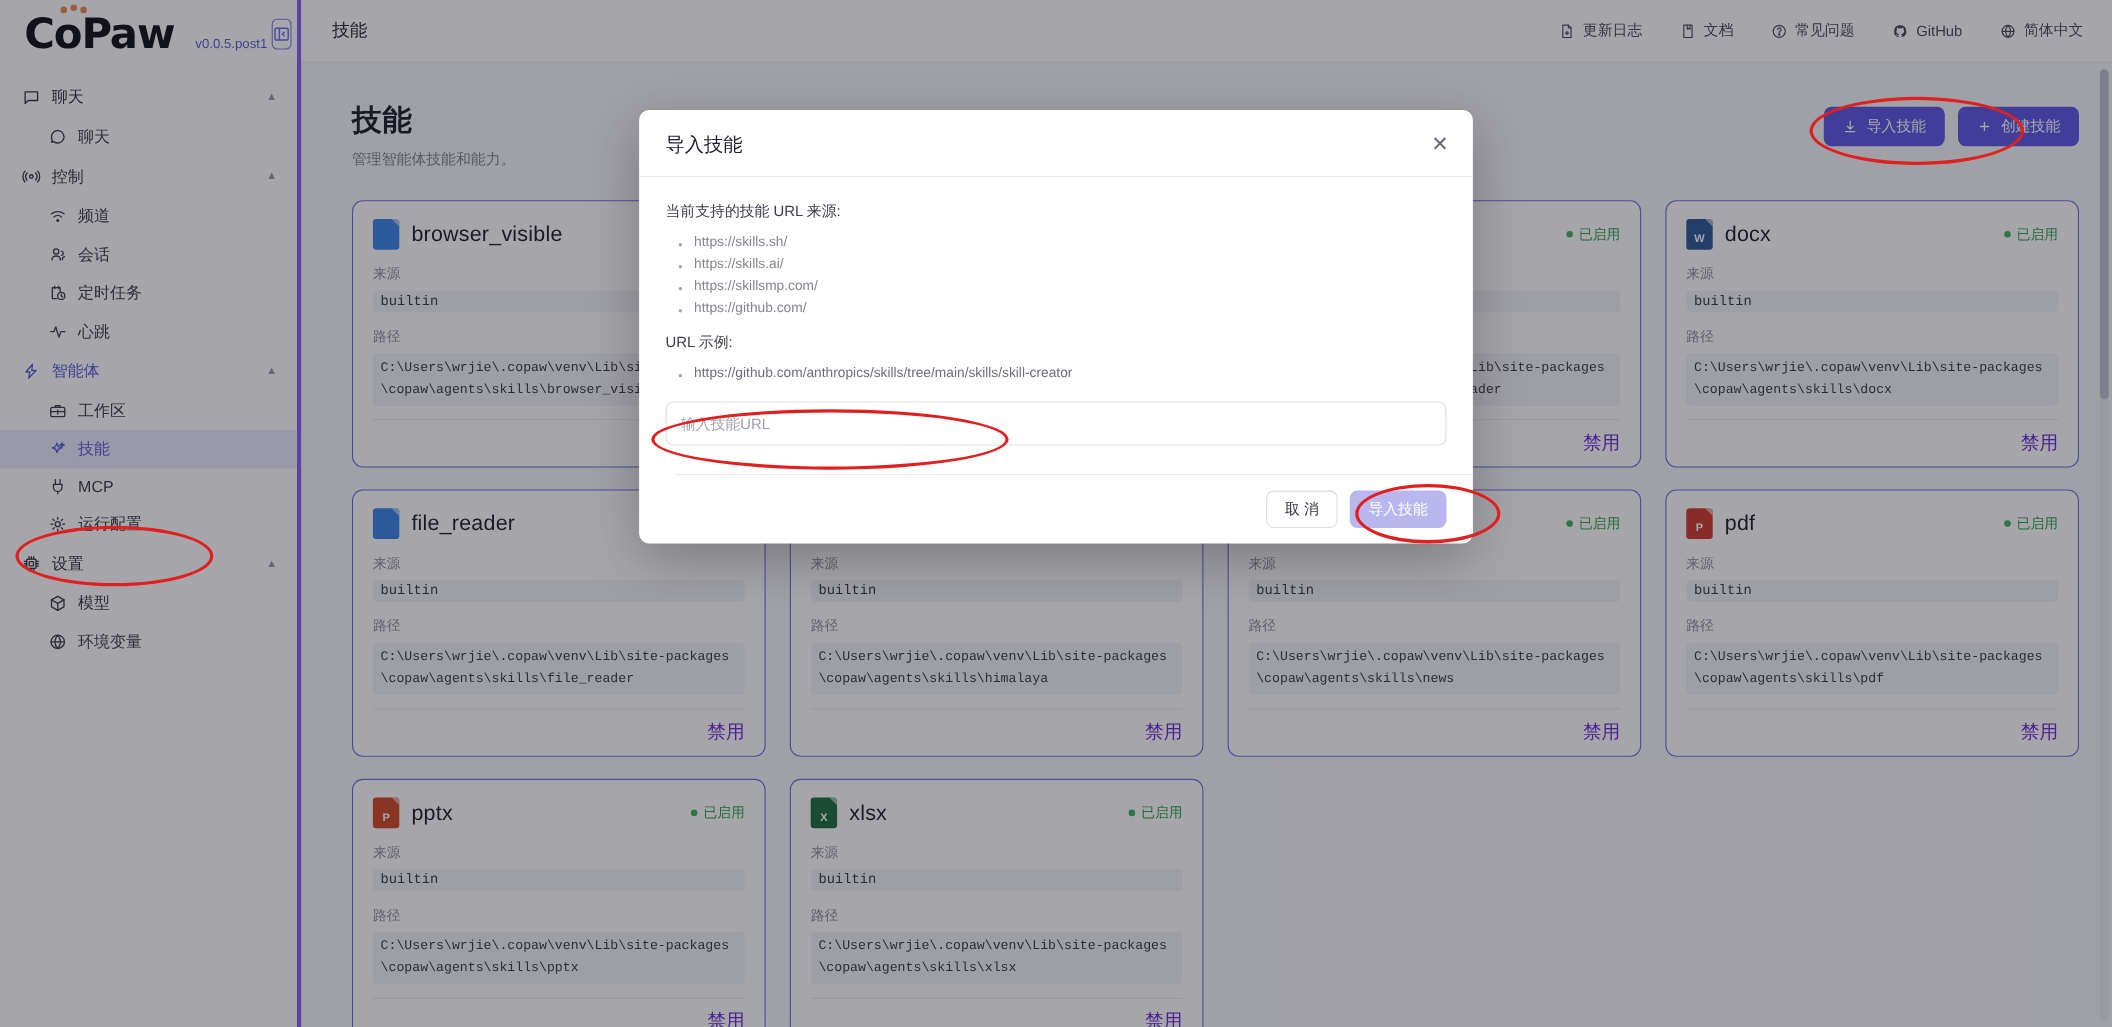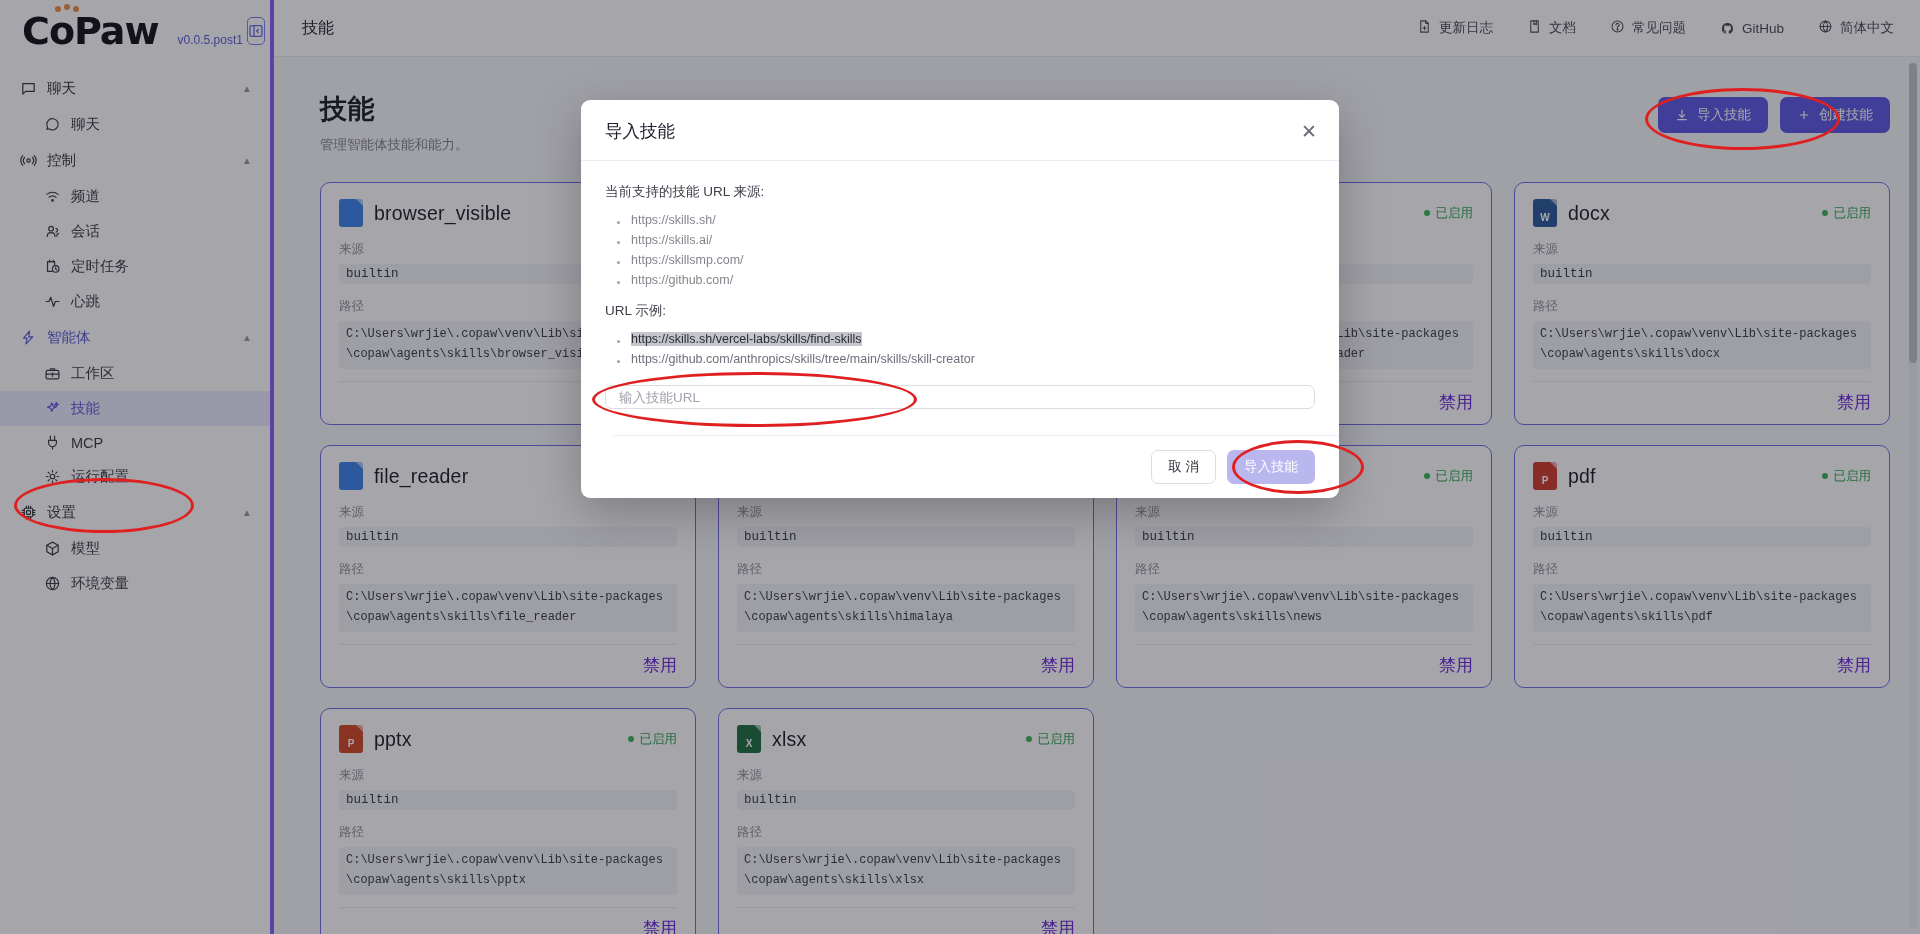--- a/index.html
+++ b/index.html
@@ -60,21 +60,21 @@
 
   
   .main { flex: 1; display: flex; flex-direction: column; min-width: 0; background: #f6f6fa; }
   .topbar {
     height: 57px; background: #fff; border-bottom: 1px solid #e8e8ef;
     display: flex; align-items: center; padding: 0 26px 0 28px;
   }
   .topbar-title { font-size: 16px; color: #24242e; }
   .topbar-links { margin-left: auto; display: flex; align-items: center; gap: 34px; }
   .tl {
-    display: flex; gap: 7px;
+    display: flex; align-items: center; gap: 7px;
     font-size: 13.5px; color: #4a4a58; cursor: pointer;
   }
   .tl svg { width: 15px; height: 15px; }
 
   .content { flex: 1; overflow: hidden; position: relative; padding: 34px 30px 0 46px; }
   .page-head { display: flex; align-items: flex-start; }
   .page-title { font-size: 27px; font-weight: bold; color: #1d1d28; letter-spacing: 0.5px; }
   .page-sub { font-size: 13.5px; color: #83838f; margin-top: 9px; }
   .head-actions { margin-left: auto; display: flex; gap: 12px; padding-top: 6px; }
   .btn-primary {
@@ -153,21 +153,21 @@
   .mb-list { list-style: none; margin: 9px 0 0 10px; }
   .mb-list li { font-size: 12.5px; color: #85858f; padding: 3px 0 3px 16px; position: relative; }
   .mb-list li::before {
     content: ""; position: absolute; left: 2px; top: 11px;
     width: 3px; height: 3px; border-radius: 50%; background: #a4a4ae;
   }
   .mb-sub { font-size: 13.5px; color: #3c3c48; margin-top: 12px; }
   .mb-list.ex li { color: #6e6e7c; }
   .mb-list.ex li.hl span { background: #c5c5cd; color: #2b2b36; }
   .url-input {
-    margin-top: 16px; width: 100%; height: 24px;
+    margin-top: 16px; width: 100%; height: 40px;
     border: 1px solid #dcdce6; border-radius: 7px;
     padding: 0 13px; font-size: 13.5px; color: #2b2b36;
     font-family: inherit; background: #fff;
   }
   .url-input::placeholder { color: #a0a0ad; }
   .modal-foot {
     border-top: 1px solid #eceaf2; padding: 14px 24px;
     display: flex; justify-content: flex-end; gap: 11px; align-items: center; margin-left: 33px;
   }
   .btn-ghost {
@@ -599,21 +599,20 @@
       <div class="modal-body">
         <div class="mb-lead">当前支持的技能 URL 来源:</div>
         <ul class="mb-list" id="src-list">
             <li>https://skills.sh/</li>
             <li>https://skills.ai/</li>
             <li>https://skillsmp.com/</li>
             <li>https://github.com/</li>
           </ul>
         <div class="mb-sub">URL 示例:</div>
         <ul class="mb-list ex" id="ex-list">
-            <li class="hl"><span>https://skills.sh/vercel-labs/skills/find-skills</span></li>
             <li>https://github.com/anthropics/skills/tree/main/skills/skill-creator</li>
           </ul>
         <input class="url-input" id="url-input" placeholder="输入技能URL" style="">
       </div>
       <div class="modal-foot">
         <button class="btn-ghost">取 消</button>
         <button class="btn-disabled">导入技能</button>
       </div>
     </div>
   </div>

